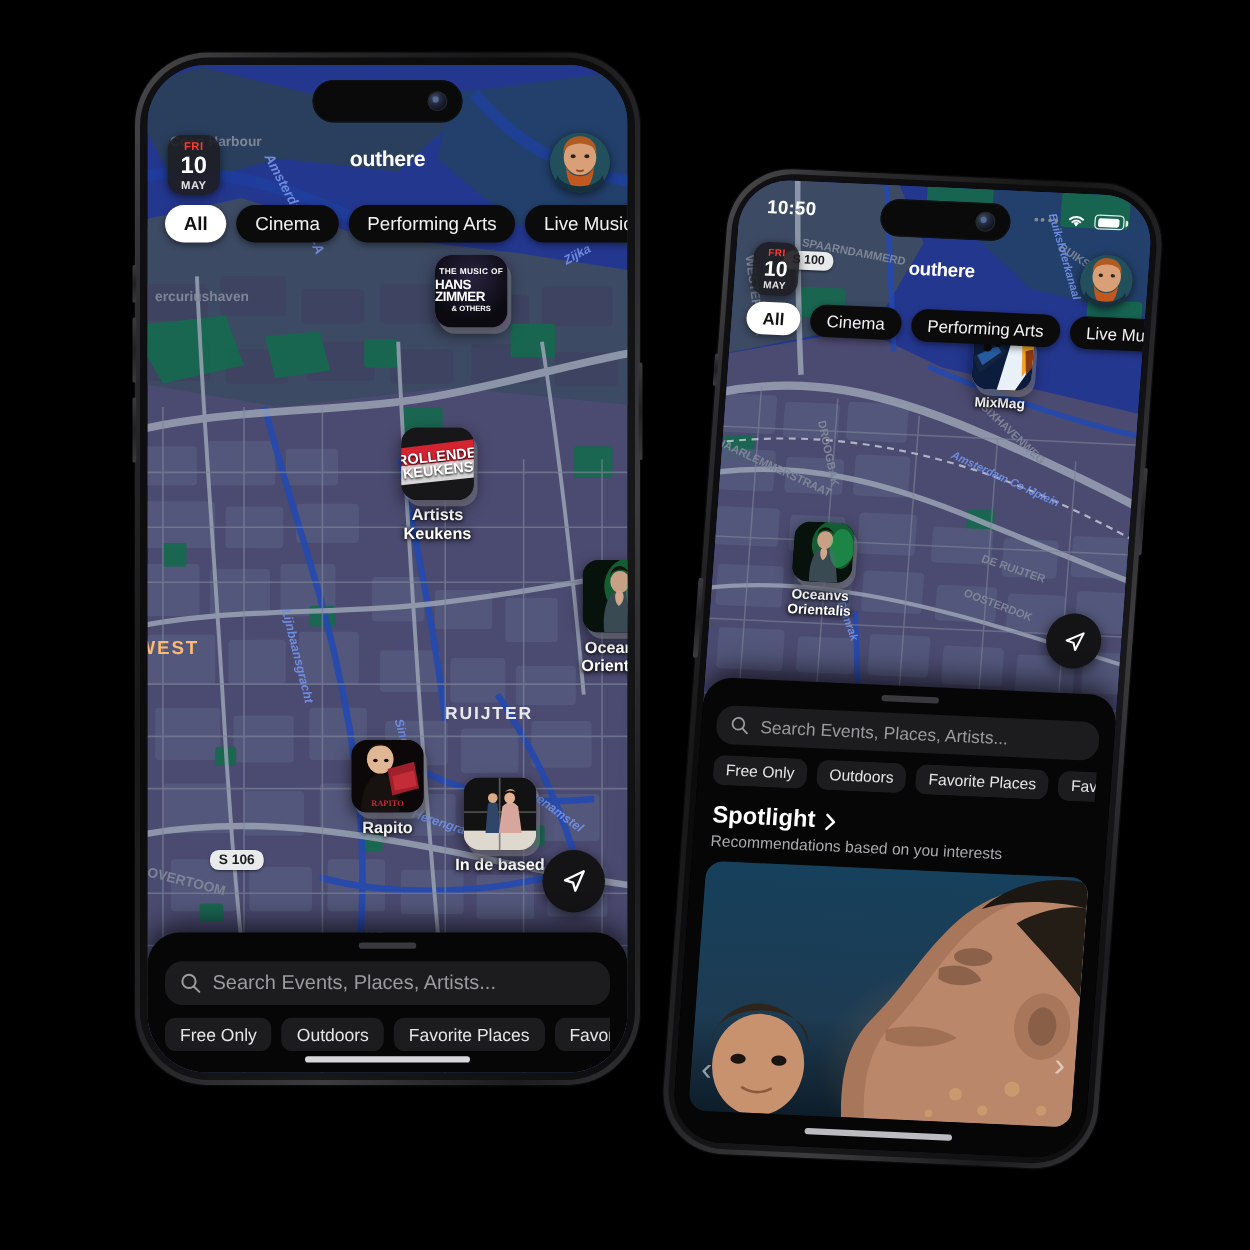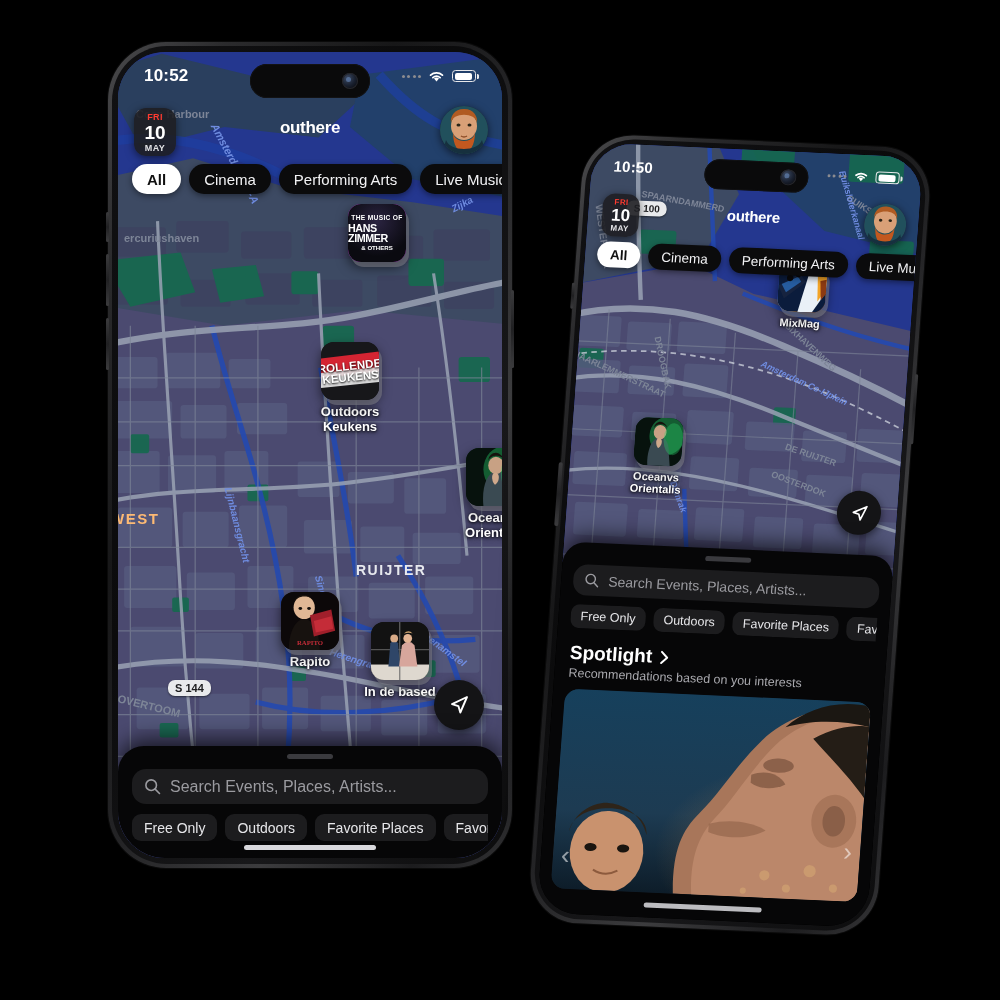--- a/index.html
+++ b/index.html
@@ -291,21 +291,21 @@
             <div class="mlabel " style="left: -8px; top: 458px; font-size: 15px; transform-origin: left center; letter-spacing: 1.5px; color: #fdba74;">WEST</div>
             <div class="mlabel " style="left: 238px; top: 510px; font-size: 14px; transform-origin: left center; letter-spacing: 1.5px; color: rgb(231, 233, 238);">RUIJTER</div>
             <div class="mlabel water" style="left: 110px; top: 430px; font-size: 10px; transform: rotate(76deg); transform-origin: left center;">Lijnbaansgracht</div>
             <div class="mlabel water" style="left: 200px; top: 518px; font-size: 10px; transform: rotate(74deg); transform-origin: left center;">Singel</div>
             <div class="mlabel water" style="left: 212px; top: 594px; font-size: 10px; transform: rotate(18deg); transform-origin: left center;">Herengracht</div>
             <div class="mlabel water" style="left: 294px; top: 568px; font-size: 10px; transform: rotate(36deg); transform-origin: left center;">Binnenamstel</div>
             <div class="mlabel dim" style="left: 0px; top: 640px; font-size: 11px; transform: rotate(14deg); transform-origin: left center;">OVERTOOM</div>
             <div class="mlabel dim" style="left: 170px; top: 692px; font-size: 9px; transform-origin: left center;">HOB</div>
           </div>
         <div id="p1shields">
-            <div class="shield" style="left: 50px; top: 628px; font-size: 11px; padding: 2px 7px;">S 144</div>
+            <div class="shield" style="left: 50px; top: 628px; font-size: 11px; padding: 2px 7px;">S 106</div>
           </div>
         <div id="p1pins">
             <div class="pin" style="left: 222px; top: 152px; width: 74px;">
               <div class="thumb" style="width: 58px; height: 58px;">
                 <div class="art art-hz">
                   <div style="position:absolute;inset:0;background:radial-gradient(circle at 50% 30%,#2a2340 0%,#0a0a10 70%)"></div>
                   <div style="position:absolute;inset:0;display:flex;flex-direction:column;align-items:center;justify-content:center;color:#fff;font-weight:800;line-height:1;gap:1px">
                     <span style="font-size:6.67px;letter-spacing:.3px">THE MUSIC OF</span>
                     <span style="font-size:10.73px;letter-spacing:-.4px">HANS ZIMMER</span>
                     <span style="font-size:6.09px">&amp; OTHERS</span>
@@ -318,21 +318,21 @@
                 <div class="art art-rk">
                   <div style="position:absolute;inset:0;background:#17171a"></div>
                   <div style="position:absolute;left:-6%;top:22%;width:112%;height:34%;background:#d42432;transform:rotate(-7deg)"></div>
                   <div style="position:absolute;left:-4%;top:48%;width:108%;height:26%;background:#e8e8e8;transform:rotate(-6deg);opacity:.92"></div>
                   <div style="position:absolute;inset:0;display:flex;flex-direction:column;align-items:center;justify-content:center;color:#fff;font-weight:900;line-height:.95;transform:rotate(-6deg);text-shadow:0 1px 2px #000">
                     <span style="font-size:11.600000000000001px">ROLLENDE</span>
                     <span style="font-size:11.600000000000001px">KEUKENS</span>
                   </div>
                 </div>
               </div>
-              <div class="cap" style="font-size: 13px;">Outdoors Keukens</div>
+              <div class="cap" style="font-size: 13px;">Artists Keukens</div>
             </div>
             <div class="pin" style="left: 340px; top: 396px; width: 74px;">
               <div class="thumb" style="width: 58px; height: 58px;">
                 <div class="art art-oo"><svg viewBox="0 0 60 60" width="100%" height="100%">
                     <rect width="60" height="60" fill="#07120d"></rect>
                     <ellipse cx="40" cy="22" rx="22" ry="24" fill="#1f9a52" opacity=".55"></ellipse>
                     <path d="M18 60 C16 40 22 26 30 24 C38 22 44 32 44 46 L46 60 Z" fill="#3a4a52"></path>
                     <ellipse cx="31" cy="18" rx="8" ry="9" fill="#c8a184"></ellipse>
                     <path d="M23 14 C24 6 40 6 40 15 C40 9 34 5 31 5 C27 5 23 8 23 14Z" fill="#16120d"></path>
                     <path d="M27 30 C27 24 34 24 34 30 C34 36 30 38 30 38 C30 38 27 36 27 30Z" fill="#cfa88b"></path>
@@ -369,39 +369,20 @@
                     <path d="M32 24 q7 -7 13 0 l3 22 h-19 Z" fill="#d7a69c"></path>
                     <circle cx="38" cy="17" r="4.5" fill="#e3b494"></circle>
                     <path d="M34 12 q5 -5 9 0 q-4 -2 -9 0Z" fill="#caa06e"></path>
                   </svg></div>
               </div>
               <div class="cap" style="font-size: 13px;">In de based</div>
             </div>
           </div>
       </div>
 
-      <div class="statusbar">
-        <span class="sb-time">10:52</span>
-        <span class="sb-right">
-          <span class="dots">
-              <i></i>
-              <i></i>
-              <i></i>
-              <i></i>
-            </span>
-          <svg class="wifi" width="17" height="13" viewBox="0 0 17 13">
-            <path d="M8.5 11.6 L11 8.6 A4 4 0 0 0 6 8.6 Z" fill="#fff"></path>
-            <path d="M2.6 5.1 A9 9 0 0 1 14.4 5.1" stroke="#fff" stroke-width="1.9" fill="none" stroke-linecap="round"></path>
-            <path d="M4.9 7.6 A5.8 5.8 0 0 1 12.1 7.6" stroke="#fff" stroke-width="1.8" fill="none" stroke-linecap="round"></path>
-          </svg>
-          <span class="batt">
-              <i></i>
-            </span>
-        </span>
-      </div>
       <div class="island">
           <span class="cam"></span>
         </div>
 
       <div class="topbar">
         <div class="datechip">
           <span class="dow">FRI</span>
           <span class="dnum">10</span>
           <span class="mon">MAY</span>
         </div>

